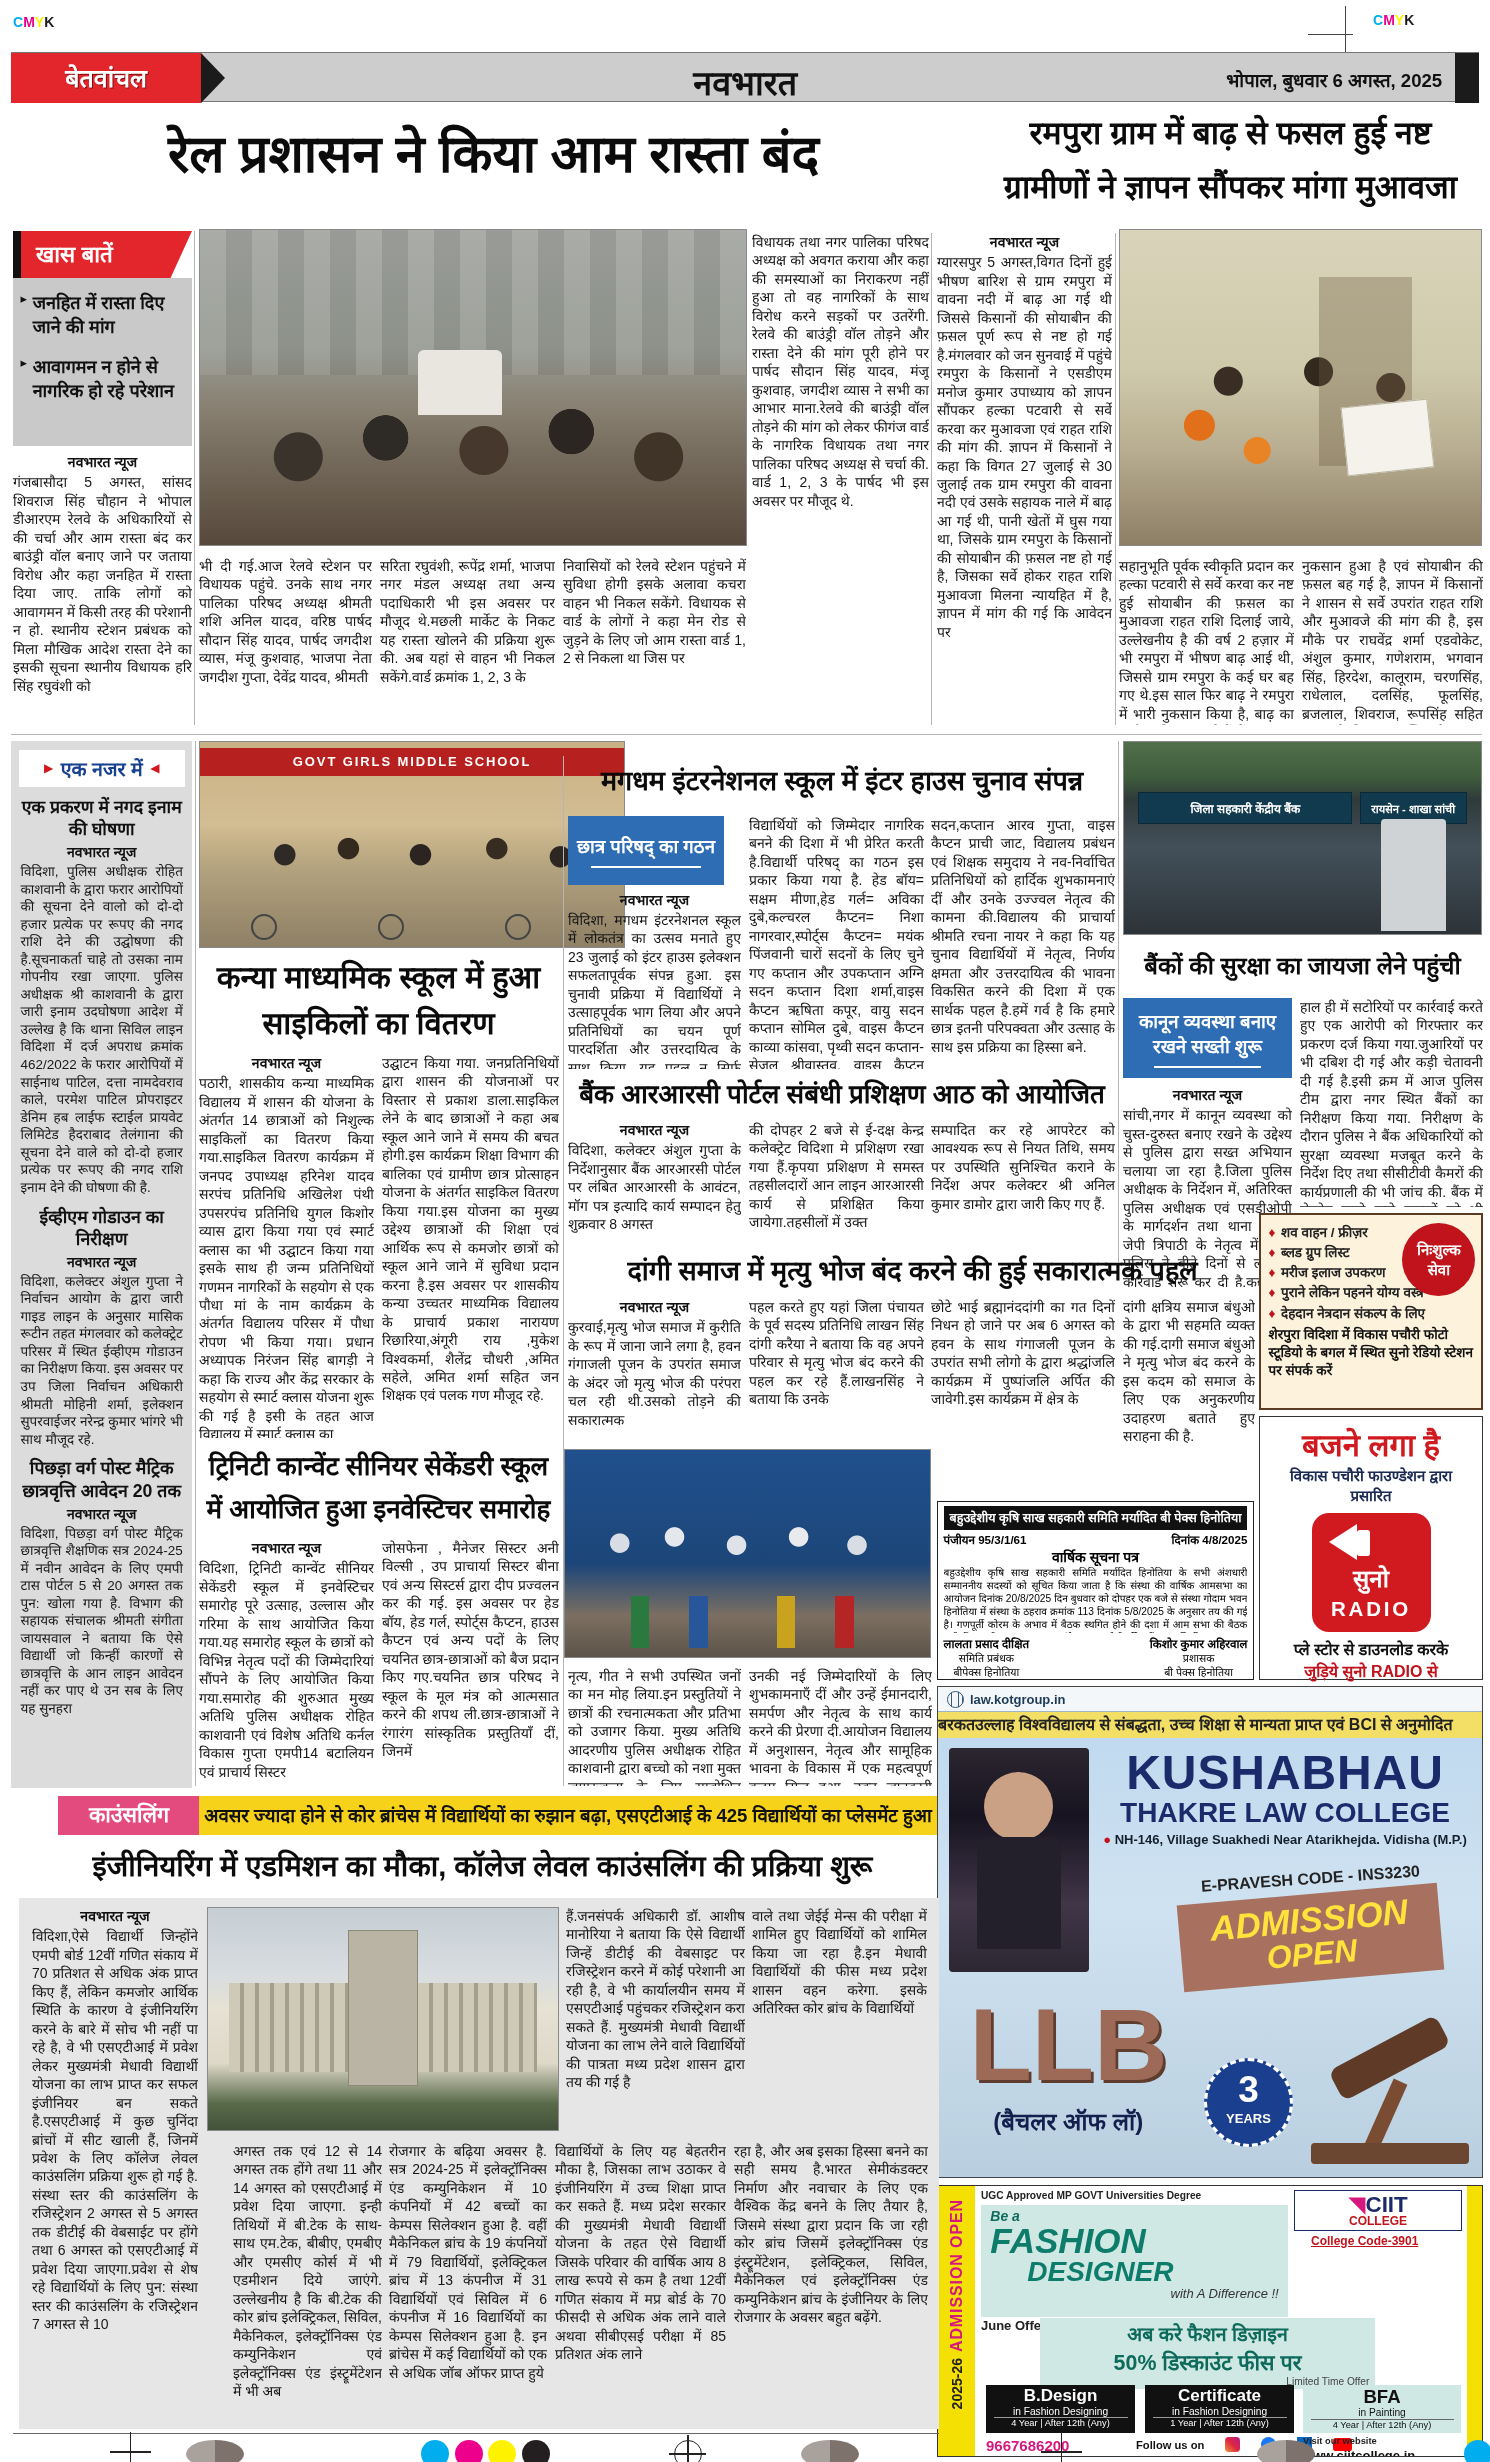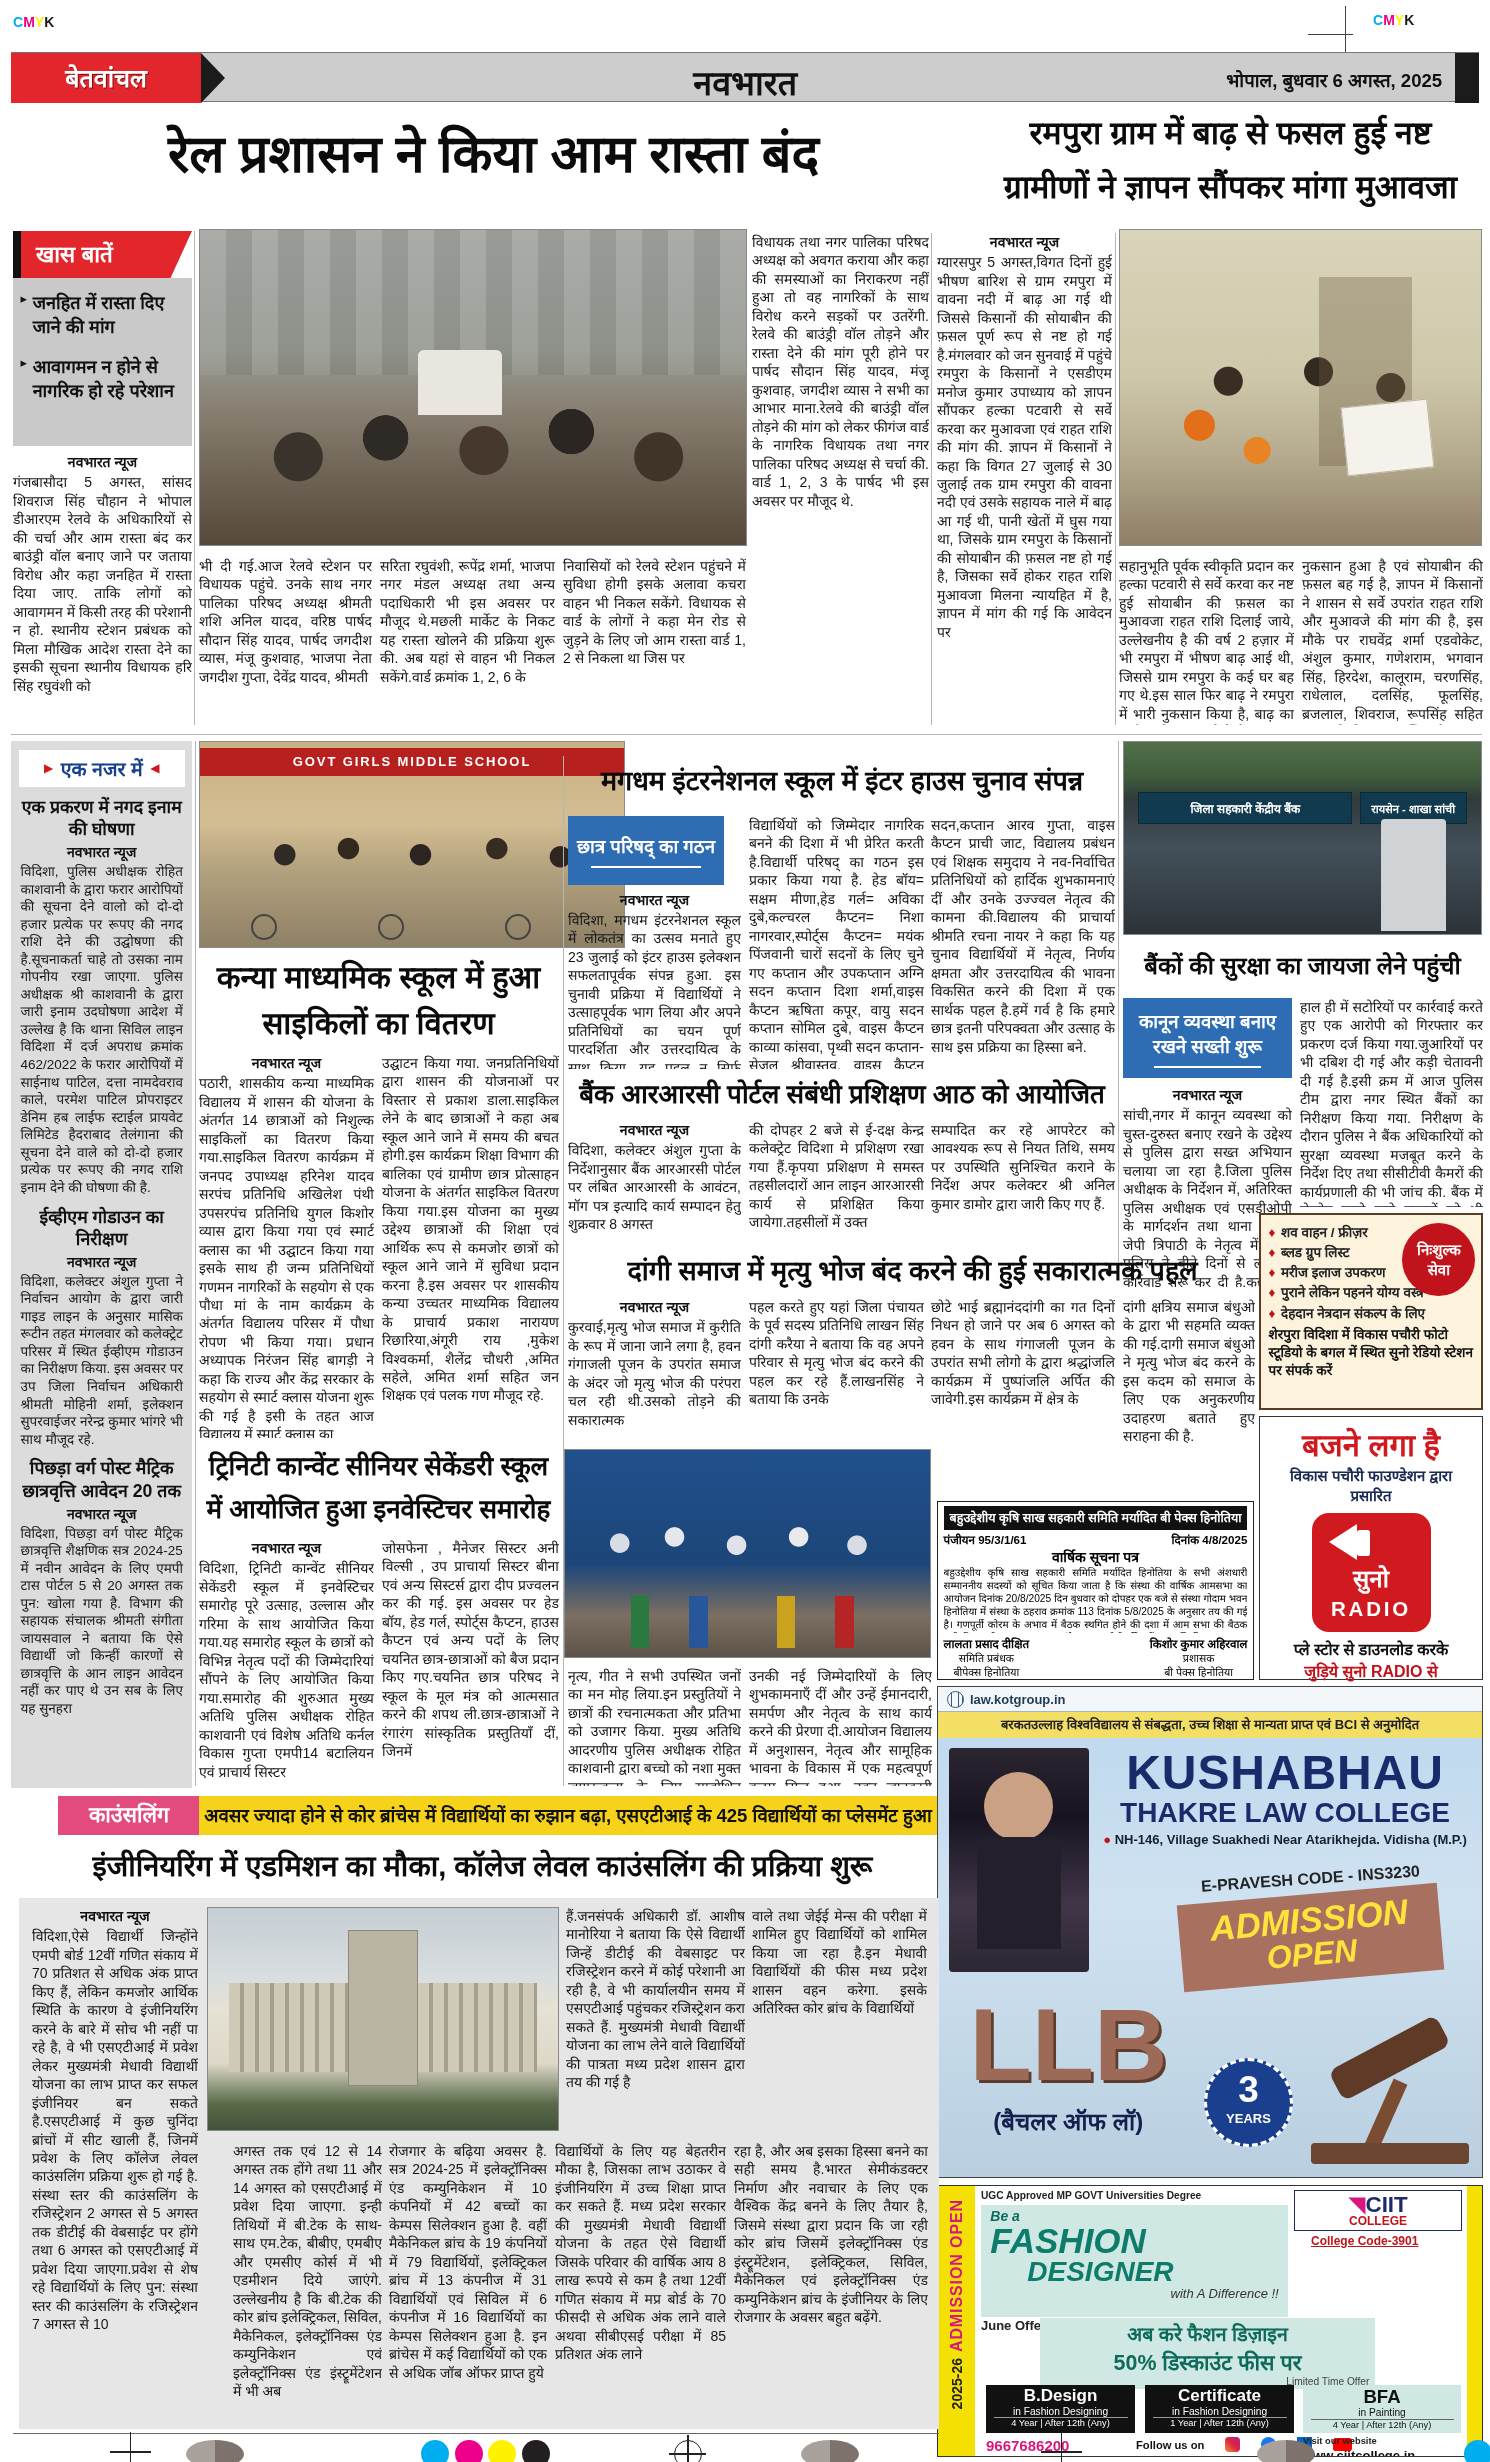--- a/index.html
+++ b/index.html
@@ -76,21 +76,21 @@
       radial-gradient(circle at 34% 66%,#2e2a26 0 22.4px,transparent 23px),
       radial-gradient(circle at 52% 70%,#46382c 0 24px,transparent 25px),
       radial-gradient(circle at 68% 64%,#2b2622 0 22.4px,transparent 23px),
       radial-gradient(circle at 84% 72%,#403328 0 24px,transparent 25px),
       linear-gradient(180deg,#a2a5a0 0%,#969a93 38%,#8a8274 55%,#6e6354 78%,#57493c 100%);">
     <div class="abs" style="left:0;top:0;width:100%;height:46%;background:repeating-linear-gradient(90deg,rgba(255,255,255,.08) 0 26px,rgba(0,0,0,.06) 26px 52px);"></div>
     <div class="abs" style="left:40%;top:38%;width:84px;height:65px;background:#e8e6df;border-radius:5.6px 5.6px 0 0;"></div>
   </div>
 
   <div class="abs jc" style="left:199px;top:557px;width:173px;height:168px;">भी दी गई.आज रेलवे स्टेशन पर विधायक पहुंचे. उनके साथ नगर पालिका परिषद अध्यक्ष श्रीमती शशि अनिल यादव, वरिष्ठ पार्षद सौदान सिंह यादव, पार्षद जगदीश व्यास, मंजू कुशवाह, भाजपा नेता जगदीश गुप्ता, देवेंद्र यादव, श्रीमती</div>
-  <div class="abs jc" style="left:380px;top:557px;width:175px;height:168px;">सरिता रघुवंशी, रूपेंद्र शर्मा, भाजपा नगर मंडल अध्यक्ष तथा अन्य पदाधिकारी भी इस अवसर पर मौजूद थे.मछली मार्केट के निकट यह रास्ता खोलने की प्रक्रिया शुरू की. अब यहां से वाहन भी निकल सकेंगे.वार्ड क्रमांक 1, 2, 6 के</div>
+  <div class="abs jc" style="left:380px;top:557px;width:175px;height:168px;">सरिता रघुवंशी, रूपेंद्र शर्मा, भाजपा नगर मंडल अध्यक्ष तथा अन्य पदाधिकारी भी इस अवसर पर मौजूद थे.मछली मार्केट के निकट यह रास्ता खोलने की प्रक्रिया शुरू की. अब यहां से वाहन भी निकल सकेंगे.वार्ड क्रमांक 1, 2, 3 के</div>
   <div class="abs jc" style="left:563px;top:557px;width:183px;height:168px;">निवासियों को रेलवे स्टेशन पहुंचने में सुविधा होगी इसके अलावा कचरा वाहन भी निकल सकेंगे. विधायक से वार्ड के लोगों ने कहा मेन रोड से जुड़ने के लिए जो आम रास्ता वार्ड 1, 2 से निकला था जिस पर</div>
   <div class="abs jc" style="left:752px;top:233px;width:177px;height:492px;">विधायक तथा नगर पालिका परिषद अध्यक्ष को अवगत कराया और कहा की समस्याओं का निराकरण नहीं हुआ तो वह नागरिकों के साथ विरोध करने सड़कों पर उतरेंगी. रेलवे की बाउंड्री वॉल तोड़ने और रास्ता देने की मांग पूरी होने पर पार्षद सौदान सिंह यादव, मंजू कुशवाह, जगदीश व्यास ने सभी का आभार माना.रेलवे की बाउंड्री वॉल तोड़ने की मांग को लेकर फीगंज वार्ड के नागरिक विधायक तथा नगर पालिका परिषद अध्यक्ष से चर्चा की. वार्ड 1, 2, 3 के पार्षद भी इस अवसर पर मौजूद थे.</div>
 
   <div class="abs jc" style="left:937px;top:233px;width:175px;height:492px;">
     <div class="byline">नवभारत न्यूज</div>
     <span>ग्यारसपुर 5 अगस्त,विगत दिनों हुई भीषण बारिश से ग्राम रमपुरा में वावना नदी में बाढ़ आ गई थी जिससे किसानों की सोयाबीन की फ़सल पूर्ण रूप से नष्ट हो गई है.मंगलवार को जन सुनवाई में पहुंचे रमपुरा के किसानों ने एसडीएम मनोज कुमार उपाध्याय को ज्ञापन सौंपकर हल्का पटवारी से सर्वे करवा कर मुआवजा एवं राहत राशि की मांग की. ज्ञापन में किसानों ने कहा कि विगत 27 जुलाई से 30 जुलाई तक ग्राम रमपुरा की वावना नदी एवं उसके सहायक नाले में बाढ़ आ गई थी, पानी खेतों में घुस गया था, जिसके ग्राम रमपुरा के किसानों की सोयाबीन की फ़सल नष्ट हो गई है, जिसका सर्वे होकर राहत राशि मुआवजा मिलना न्यायहित में है, ज्ञापन में मांग की गई कि आवेदन पर</span>
   </div>
   <div class="abs photo" style="left:1119px;top:229px;width:363px;height:317px;background:
       radial-gradient(circle at 22% 62%,#e2701a 0 15px,transparent 16px),
       radial-gradient(circle at 38% 70%,#e88326 0 13px,transparent 14px),
@@ -264,21 +264,21 @@
         <div style="font-size:10.7px;">बी पेक्स हिनोतिया</div>
       </div>
     </div>
   </div>
 
   <div class="abs" style="left:937px;top:1686px;width:546px;height:492px;border:1.9px solid #444;background:linear-gradient(180deg,#bcd7ee 0%,#cfe2f1 45%,#b9cfdf 100%);overflow:hidden;">
     <div style="height:24px;background:#f4f7fa;display:flex;align-items:center;gap:5.6px;padding-left:9.3px;border-bottom:0.9px solid #9db4c6;">
       <span style="width:15px;height:15px;border-radius:50%;border:1.9px solid #355a78;display:inline-block;background:repeating-linear-gradient(90deg,transparent 0 2.8px,#355a78 2.8px 3.7px);"></span>
       <span style="font-weight:bold;font-size:13px;color:#1d3b55;">law.kotgroup.in</span>
     </div>
-    <div style="height:26px;background:#f3df66;font-weight:bold;font-size:13px;color:#222;text-align:center;line-height:26px;">बरकतउल्लाह विश्वविद्यालय से संबद्धता, उच्च शिक्षा से मान्यता प्राप्त एवं BCI से अनुमोदित</div>
+    <div style="height:26px;background:#f3df66;font-weight:bold;font-size:16px;color:#222;text-align:left;line-height:26px;">बरकतउल्लाह विश्वविद्यालय से संबद्धता, उच्च शिक्षा से मान्यता प्राप्त एवं BCI से अनुमोदित</div>
     <div class="abs" style="left:11.2px;top:61px;width:140px;height:224px;background:linear-gradient(180deg,#2b2630 0%,#171320 30%,#403648 70%,#2c2733 100%);border-radius:3.7px;">
       <div style="position:absolute;left:35px;top:24px;width:69px;height:69px;border-radius:50%;background:#caa184;"></div>
       <div style="position:absolute;left:28px;top:89px;width:84px;height:112px;background:#23202b;border-radius:9.3px 9.3px 0 0;"></div>
     </div>
     <div class="abs" style="left:158px;top:58px;width:378px;text-align:center;font-weight:900;color:#1b2a6b;font-size:48px;letter-spacing:0.9px;">KUSHABHAU</div>
     <div class="abs" style="left:158px;top:110px;width:378px;text-align:center;font-weight:900;color:#1b2a6b;font-size:28px;">THAKRE LAW COLLEGE</div>
     <div class="abs" style="left:158px;top:145px;width:378px;text-align:center;font-weight:bold;font-size:13px;color:#15202e;">
       <span style="color:#c0131b;">●</span>
       <span>NH-146, Village Suakhedi Near Atarikhejda. Vidisha (M.P.)</span>
     </div>

